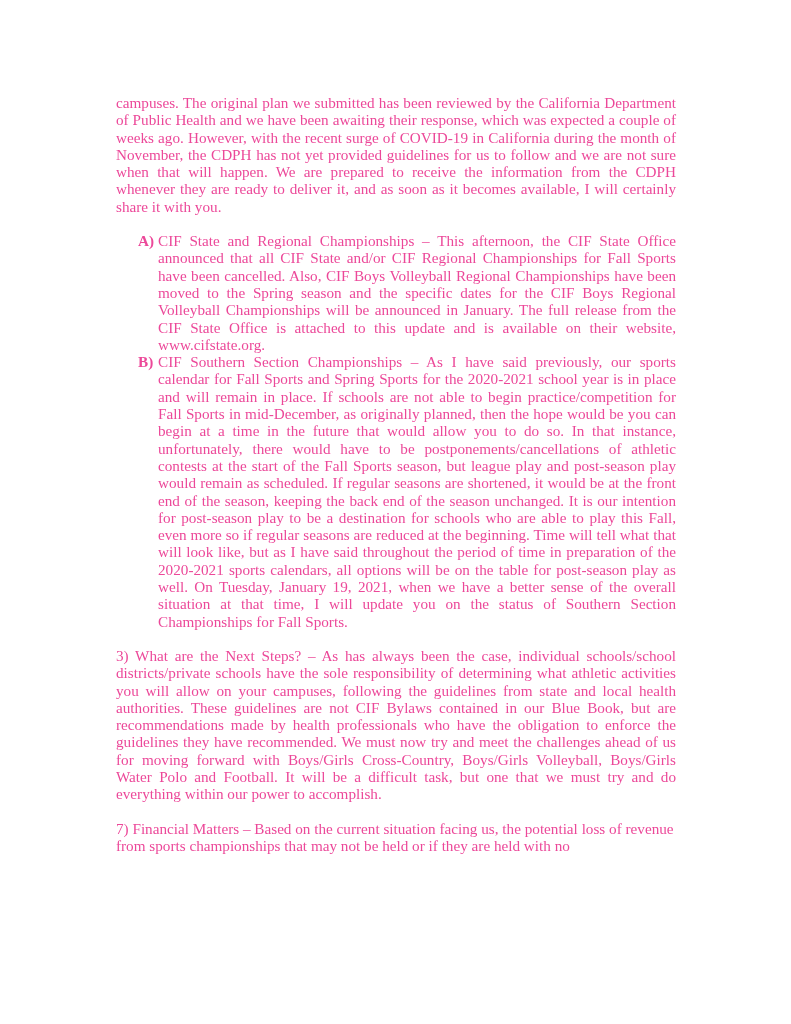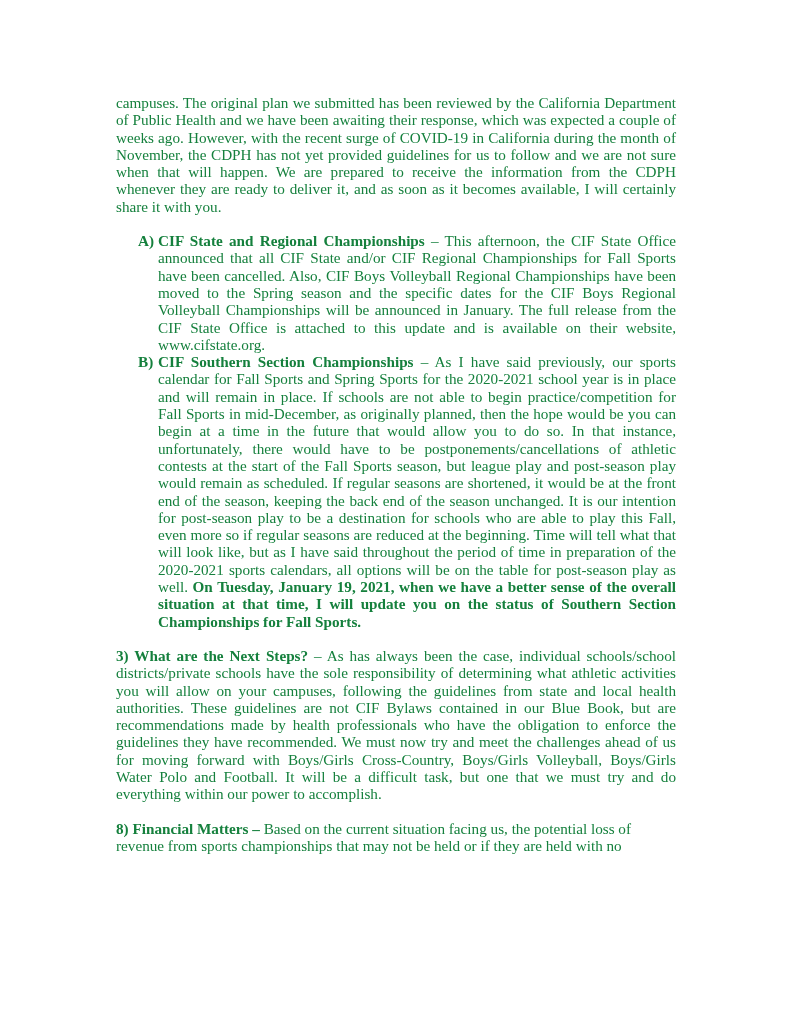--- a/index.html
+++ b/index.html
@@ -1,25 +1,25 @@
 <!DOCTYPE html>
 <html><head>
 <meta charset="utf-8">
 <style>
   html, body { margin: 0; padding: 0; background: #ffffff; }
   body { width: 791px; height: 1024px; position: relative; overflow: hidden; }
   .page {
     position: absolute; left: 116px; top: 94px; width: 560px;
     font-family: "Liberation Serif", serif; font-size: 15.2px; line-height: 17.3px;
-    color: #15803d; text-align: justify;
+    color: #ec4899; text-align: justify;
   }
   p { margin: 0; }
   .para { margin-bottom: 17px; }
   .heading { font-weight: bold; }
-  b { font-weight: bold; }
+  b { font-weight: normal; }
   .sub { position: relative; padding-left: 42px; }
   .sub .marker { position: absolute; left: 22px; top: 0; font-weight: bold; }
   .gap { height: 17px; }
   .last { text-align: left; }
 </style>
 </head>
 <body>
 
 <div class="page">
   <p class="para">campuses. The original plan we submitted has been reviewed by the California Department of Public Health and we have been awaiting their response, which was expected a couple of weeks ago. However, with the recent surge of COVID-19 in California during the month of November, the CDPH has not yet provided guidelines for us to follow and we are not sure when that will happen. We are prepared to receive the information from the CDPH whenever they are ready to deliver it, and as soon as it becomes available, I will certainly share it with you.</p>
@@ -32,14 +32,14 @@
     <div class="sub">
       <span class="marker">B)</span>
       <p><b>CIF Southern Section Championships</b><span> – As I have said previously, our sports calendar for Fall Sports and Spring Sports for the 2020-2021 school year is in place and will remain in place. If schools are not able to begin practice/competition for Fall Sports in mid-December, as originally planned, then the hope would be you can begin at a time in the future that would allow you to do so. In that instance, unfortunately, there would have to be postponements/cancellations of athletic contests at the start of the Fall Sports season, but league play and post-season play would remain as scheduled. If regular seasons are shortened, it would be at the front end of the season, keeping the back end of the season unchanged. It is our intention for post-season play to be a destination for schools who are able to play this Fall, even more so if regular seasons are reduced at the beginning. Time will tell what that will look like, but as I have said throughout the period of time in preparation of the 2020-2021 sports calendars, all options will be on the table for post-season play as well. </span><b>On Tuesday, January 19, 2021, when we have a better sense of the overall situation at that time, I will update you on the status of Southern Section Championships for Fall Sports.</b></p>
     </div>
   </div>
 
   <div class="gap"></div>
 
   <p class="para"><b>3) What are the Next Steps?</b><span> – As has always been the case, individual schools/school districts/private schools have the sole responsibility of determining what athletic activities you will allow on your campuses, following the guidelines from state and local health authorities. These guidelines are not CIF Bylaws contained in our Blue Book, but are recommendations made by health professionals who have the obligation to enforce the guidelines they have recommended. We must now try and meet the challenges ahead of us for moving forward with Boys/Girls Cross-Country, Boys/Girls Volleyball, Boys/Girls Water Polo and Football. It will be a difficult task, but one that we must try and do everything within our power to accomplish.</span></p>
 
-  <p class="last"><b>8) Financial Matters –</b><span> Based on the current situation facing us, the potential loss of revenue from sports championships that may not be held or if they are held with no</span></p>
+  <p class="last"><b>7) Financial Matters –</b><span> Based on the current situation facing us, the potential loss of revenue from sports championships that may not be held or if they are held with no</span></p>
 </div>
 
 </body></html>

